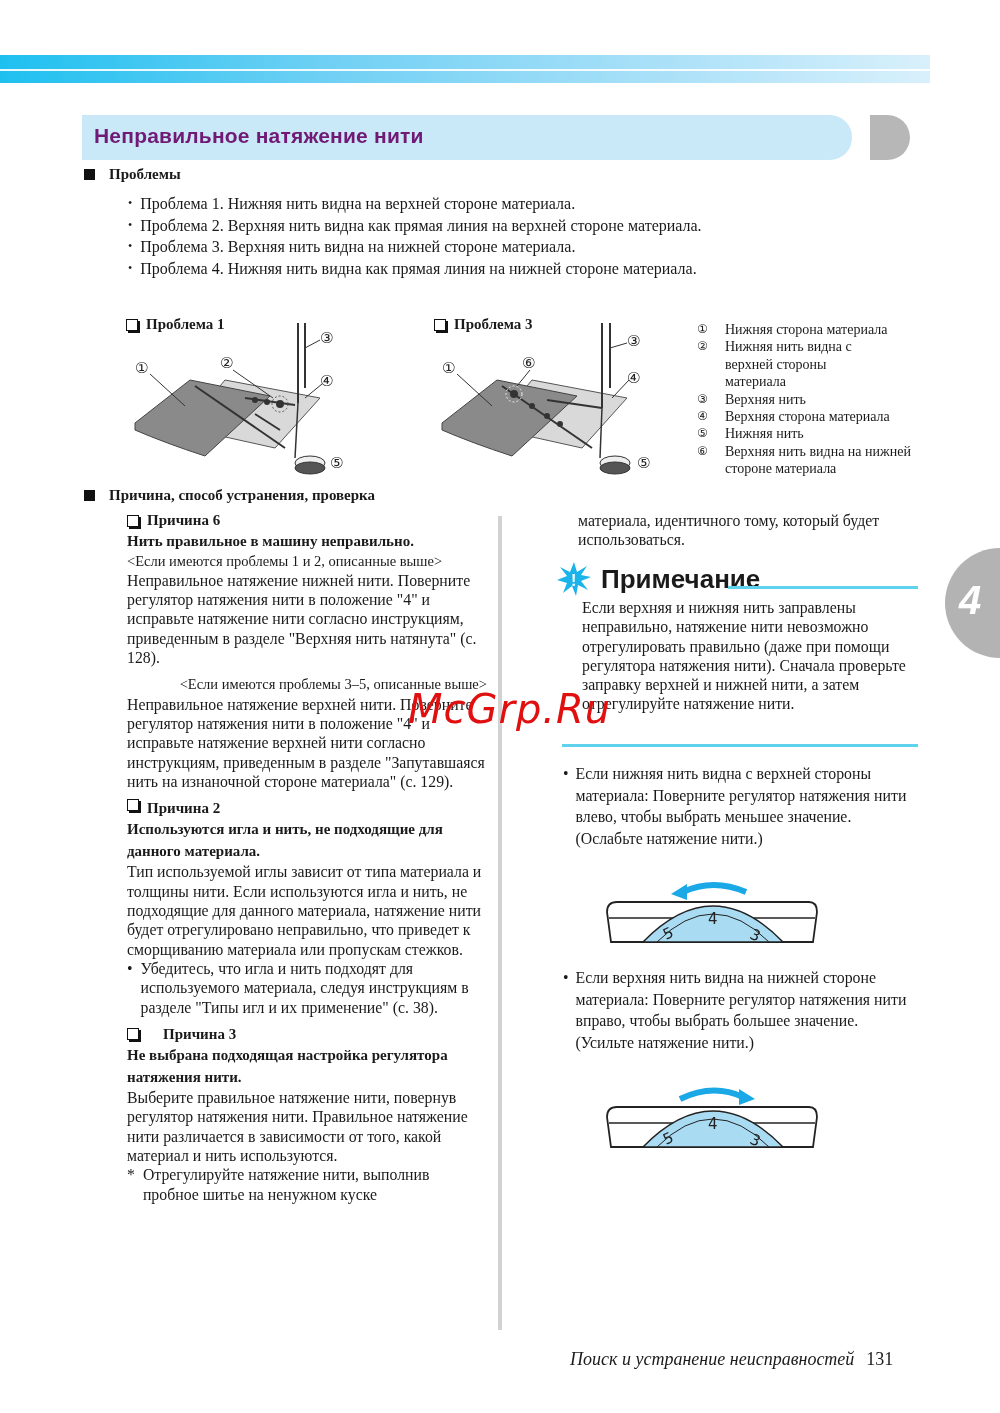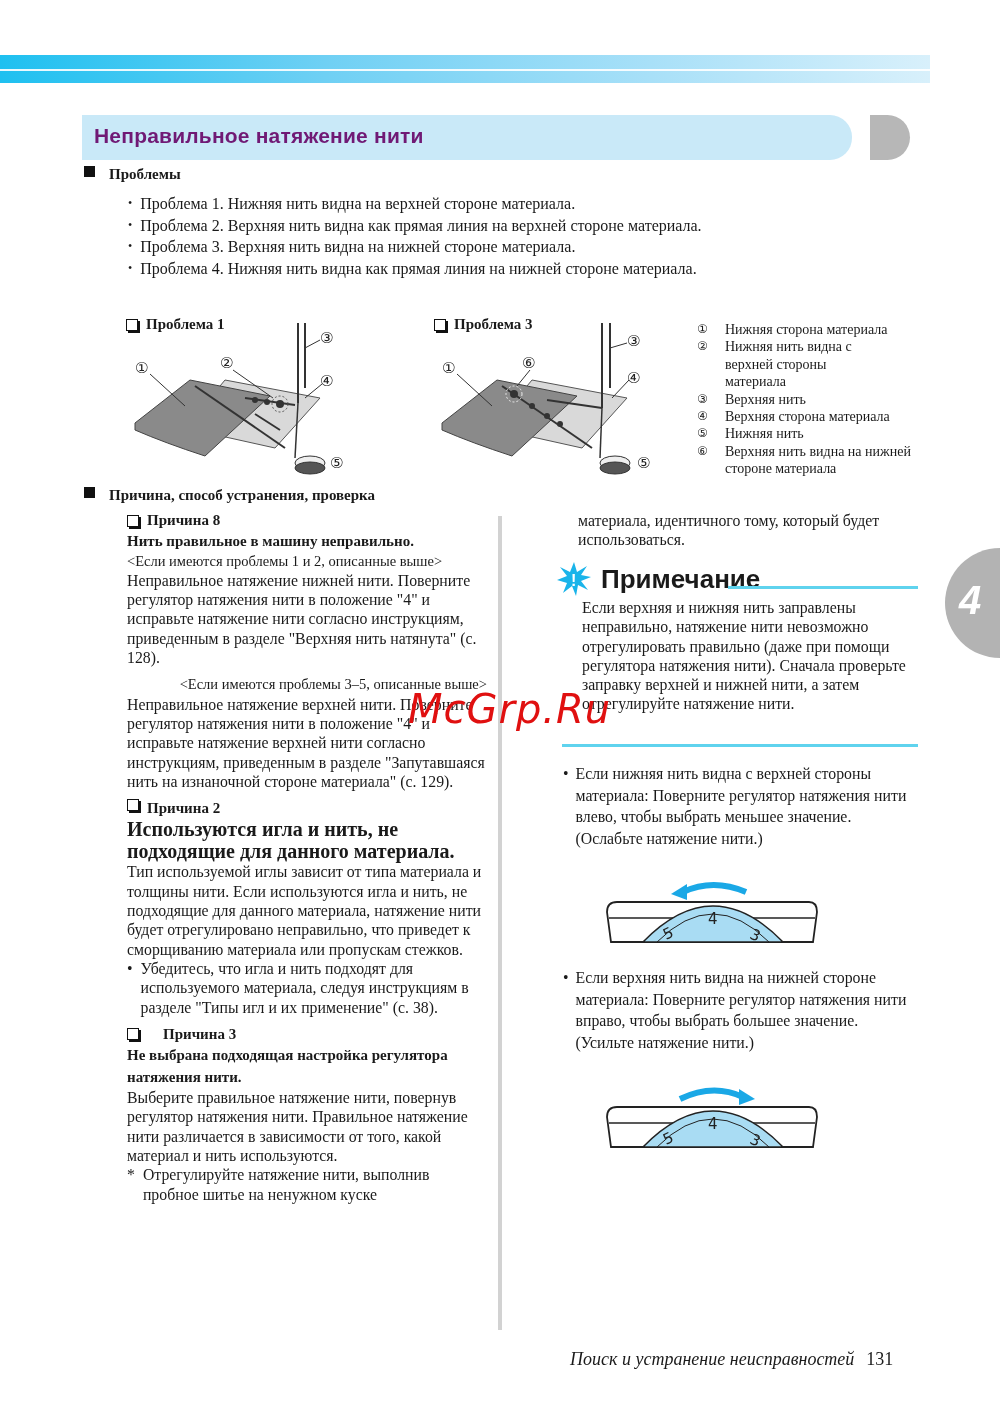--- a/index.html
+++ b/index.html
@@ -7,21 +7,21 @@
          font-family:"Liberation Serif", serif; color:#1a1a1a; }
   .topbar { position:absolute; left:0; top:55px; width:930px; height:28px;
             background:linear-gradient(90deg,#1ec0f0 0%,#6fd0f4 35%,#a8e0f8 70%,#d8f0fb 100%); }
   .topbar .line { position:absolute; left:0; right:0; top:14px; height:2px; background:#ffffff; opacity:.9; }
   .title-bar { position:absolute; left:82px; top:115px; width:770px; height:45px;
                background:#c9e9f8; border-radius:0 22px 22px 0; }
   .title-bar .cap { position:absolute; right:-58px; top:0; width:40px; height:45px;
                     background:#b7b7b7; border-radius:0 24px 24px 0; }
   .page-title { position:absolute; left:12px; top:9px; font-family:"Liberation Sans", sans-serif;
                 font-weight:bold; font-size:21px; letter-spacing:0.2px; color:#701a75; }
-  .h2 { position:absolute; font-weight:bold; font-size:15px; display:flex; gap:14px; }
+  .h2 { position:absolute; font-weight:bold; font-size:15px; display:flex; align-items:center; gap:14px; }
   .sq { width:11px; height:11px; background:#111; display:inline-block; }
   .plist { position:absolute; left:128px; top:193px; font-size:16px; line-height:20.5px; }
   .plist div::before { content:"•"; margin-right:8px; font-size:12px; vertical-align:2px; }
   .h3 { position:absolute; font-weight:bold; font-size:15px; display:flex; align-items:center; gap:8px;margin-top:16px; }
   .cb { width:10px; height:10px; border:1.4px solid #111; display:inline-block; box-shadow:2px 2px 0 #111; }
   .fig { position:absolute; }
   .legend { position:absolute; left:697px; top:321px; font-size:14px; line-height:17.4px; }
   .legend .row { display:flex; }
   .legend .num { width:28px; font-family:"DejaVu Sans", sans-serif; font-size:12px; }
   .col { position:absolute; font-size:15.8px; line-height:19.3px; }
@@ -158,33 +158,33 @@
 </div>
 
 <div class="h2" style="left:84px;top:487px;font-family:Liberation Serif, serif;">
   <span class="sq"></span>
   <span>Причина, способ устранения, проверка</span>
 </div>
 
 <div class="col" style="left:127px;top:511px;width:360px;">
   <div class="b" style="display:flex;align-items:center;gap:8px;font-size:15px;">
       <span class="cb"></span>
-      <span>Причина 8</span>
+      <span>Причина 6</span>
     </div>
   <div class="b" style="font-size:15px;margin-top:2px;">Нить правильное в машину неправильно.</div>
   <div class="sm">&lt;Если имеются проблемы 1 и 2, описанные выше&gt;</div>
   <div>Неправильное натяжение нижней нити. Поверните регулятор натяжения нити в положение "4" и исправьте натяжение нити согласно инструкциям, приведенным в разделе "Верхняя нить натянута" (с. 128).</div>
   <div class="sm" style="margin-top:8px;text-align:right;">&lt;Если имеются проблемы 3–5, описанные выше&gt;</div>
   <div>Неправильное натяжение верхней нити. Поверните регулятор натяжения нити в положение "4" и исправьте натяжение верхней нити согласно инструкциям, приведенным в разделе "Запутавшаяся нить на изнаночной стороне материала" (с. 129).</div>
 
   <div class="b" style="display:flex;align-items:flex-start;gap:8px;font-size:15px;margin-top:8px;">
       <span class="cb"></span>
       <span>Причина 2</span>
     </div>
-  <div class="b" style="font-size:20px;line-height:22px;">Используются игла и нить, не подходящие для данного материала.</div>
+  <div class="b" style="font-size:15px;line-height:22px;">Используются игла и нить, не подходящие для данного материала.</div>
   <div>Тип используемой иглы зависит от типа материала и толщины нити. Если используются игла и нить, не подходящие для данного материала, натяжение нити будет отрегулировано неправильно, что приведет к сморщиванию материала или пропускам стежков.</div>
   <div style="display:flex;gap:8px;">
       <span>•</span>
       <span>Убедитесь, что игла и нить подходят для используемого материала, следуя инструкциям в разделе "Типы игл и их применение" (с. 38).</span>
     </div>
 
   <div class="b" style="display:flex;align-items:center;gap:24px;font-size:15px;margin-top:8px;">
       <span class="cb"></span>
       <span>Причина 3</span>
     </div>

